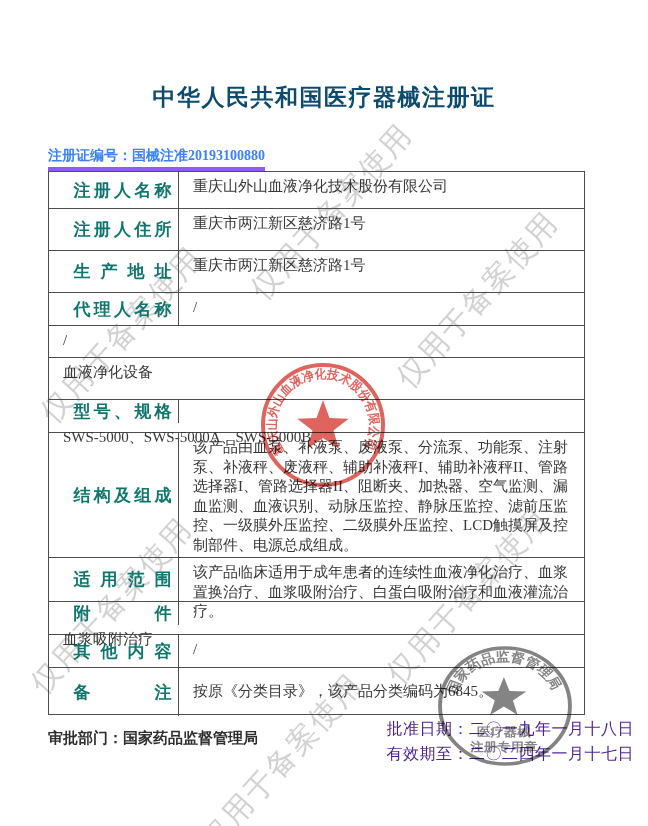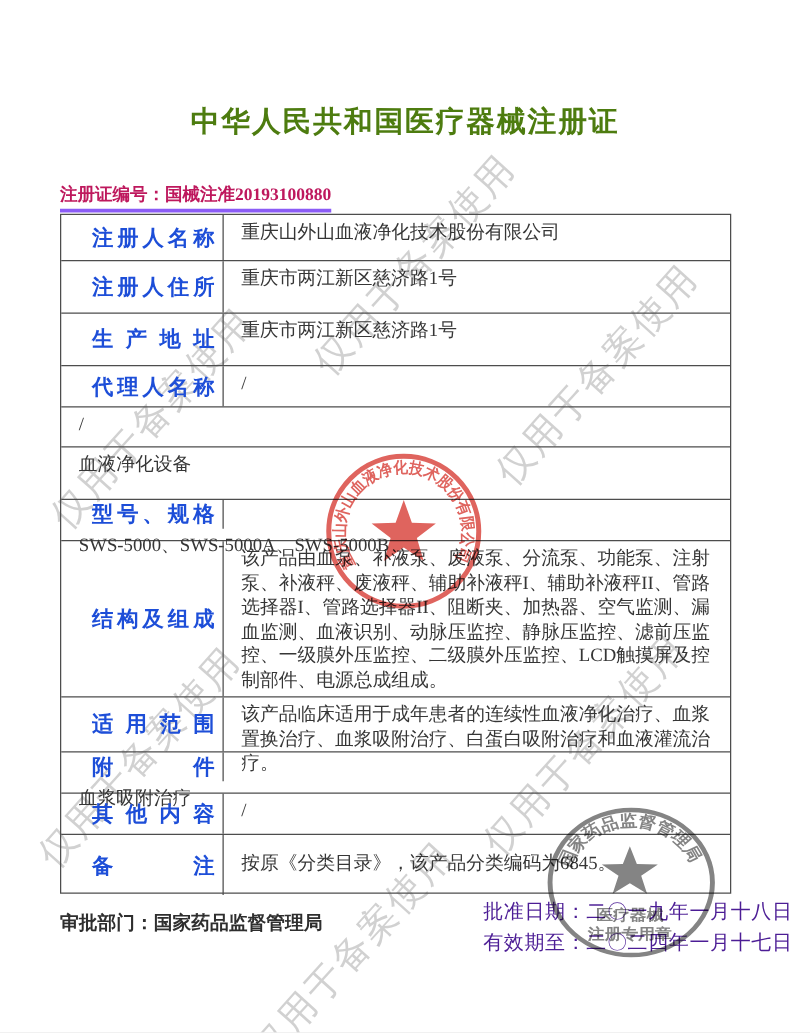--- a/index.html
+++ b/index.html
@@ -13,42 +13,42 @@
   .wm{
     position:absolute;white-space:nowrap;
     font-size:30px;letter-spacing:2px;font-weight:500;
     color:#a0a0a0;opacity:.48;
     transform:translate(-50%,-50%) rotate(-48deg);
     z-index:1;pointer-events:none;
     font-family:"Liberation Sans","DejaVu Sans",sans-serif;
   }
   .title{
     position:absolute;top:82px;left:0;width:100%;text-align:center;
-    font-size:23px;font-weight:700;letter-spacing:1.5px;color:#4d7c0f;z-index:2;
+    font-size:23px;font-weight:700;letter-spacing:1.5px;color:#0c4a6e;z-index:2;
   }
   .certno{
     position:absolute;top:147px;left:48px;
-    font-size:14px;font-weight:700;color:#be185d;
-    border-bottom:3px solid #8b5cf6;padding-bottom:2px;z-index:2;
+    font-size:14px;font-weight:700;color:#3b82f6;
+    border-bottom:5px solid #8b5cf6;padding-bottom:2px;z-index:2;
   }
   .regtable{
     position:absolute;top:171px;left:48px;width:537px;height:544px;
     border:1.5px solid #4d4d4d;box-sizing:border-box;z-index:2;
     background:transparent;
   }
   .row{display:flex;border-bottom:1px solid #4d4d4d;box-sizing:border-box;}
   .row:last-child{border-bottom:none;justify-content:center;}
   .lbl{
     width:130px;min-width:130px;border-right:1px solid #4d4d4d;box-sizing:border-box;
     display:flex;align-items:center;justify-content:center;
   }
   .lbl span{
     display:inline-block;width:98px;
     text-align:justify;text-align-last:justify;
-    font-size:17px;font-weight:700;color:#1d4ed8;margin-left:18px;
+    font-size:17px;font-weight:700;color:#0f766e;margin-left:18px;
   }
   .val{
     flex:1;padding:5px 10px 0 14px;
     font-size:15px;line-height:19.5px;color:#363636;box-sizing:border-box;
   }
   .val.vcenter{display:flex;align-items:center;padding-top:0;}
   .footer-dept{position:absolute;left:48px;top:729px;font-size:15px;font-weight:700;color:#2e2e2e;z-index:2;}
   .footer-date{position:absolute;right:14px;font-size:16px;color:#4c1d95;z-index:2;letter-spacing:.5px;}
   .fd1{top:719px;}
   .fd2{top:744px;}

